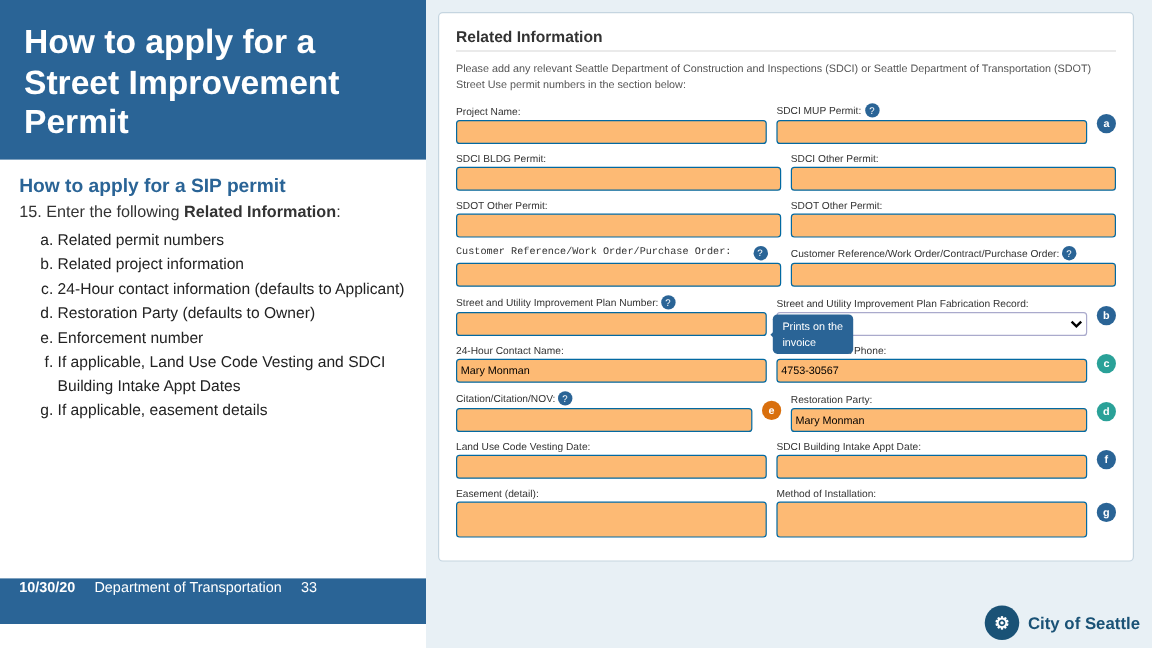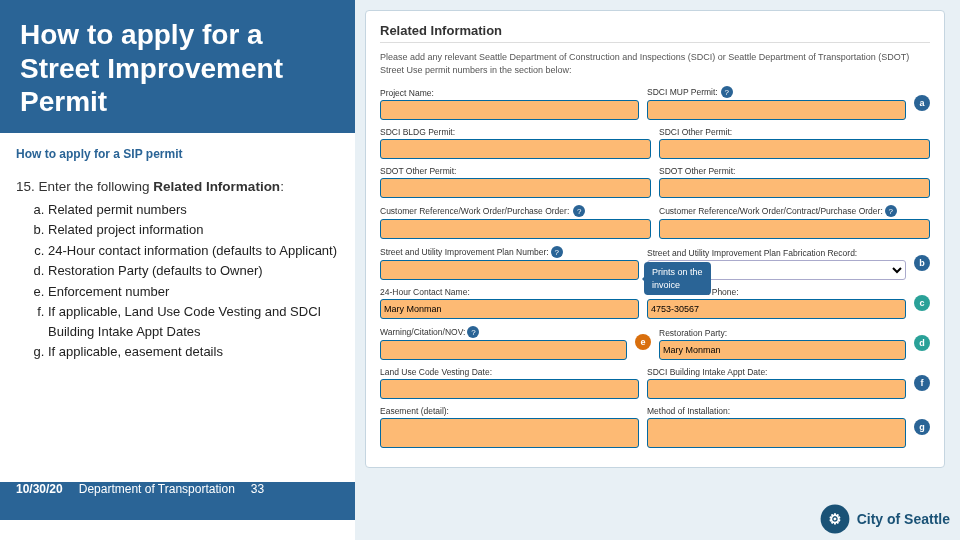--- a/index.html
+++ b/index.html
@@ -36,23 +36,23 @@
     }
 
     .content-area {
       background: #fff;
       flex: 1;
       padding: 14px 16px 10px 16px;
     }
 
     .content-area h2 {
       color: #2a6496;
-      font-size: 12px;
-      font-weight: bold;
-      margin-bottom: 18px;
+      font-size: 16px;
+      font-weight: bold;
+      margin-bottom: 4px;
     }
 
     .content-area .step {
       color: #333;
       font-size: 13.5px;
       margin-bottom: 6px;
     }
 
     .content-area .step strong {
       font-weight: bold;
@@ -336,21 +336,21 @@
         <div class="form-input"></div>
       </div>
       <div class="form-field">
         <div class="form-label">SDOT Other Permit:</div>
         <div class="form-input"></div>
       </div>
     </div>
 
     <div class="form-row">
       <div class="form-field">
-        <div class="form-label" style="display:flex;align-items:center;gap:4px;">
+        <div class="form-label" style="display:flex;align-items:flex-start;gap:18px;font-family:Liberation Mono, monospace;">
           <span>Customer Reference/Work Order/Purchase Order:</span>
           <span class="help-icon">?</span>
         </div>
         <div class="form-input"></div>
       </div>
       <div class="form-field">
         <div class="form-label" style="display:flex;align-items:center;gap:2px;">
           <span>Customer Reference/Work Order/Contract/Purchase Order:</span>
           <span class="help-icon">?</span>
         </div>
@@ -394,21 +394,21 @@
         <div class="form-input" style="display:flex;align-items:center;padding:0 3px;font-size:9px;">
           <span>4753-30567</span>
         </div>
       </div>
       <div class="badge badge-teal">c</div>
     </div>
 
     <div class="form-row">
       <div class="form-field">
         <div class="form-label" style="display:flex;align-items:center;gap:2px;">
-          <span>Warning/Citation/NOV:</span>
+          <span>Citation/Citation/NOV:</span>
           <span class="help-icon">?</span>
         </div>
         <div class="form-input"></div>
       </div>
       <div class="badge badge-orange" style="margin-bottom:2px;">e</div>
       <div class="form-field">
         <div class="form-label">Restoration Party:</div>
         <div class="form-input" style="display:flex;align-items:center;padding:0 3px;font-size:9px;">
           <span>Mary Monman</span>
         </div>

